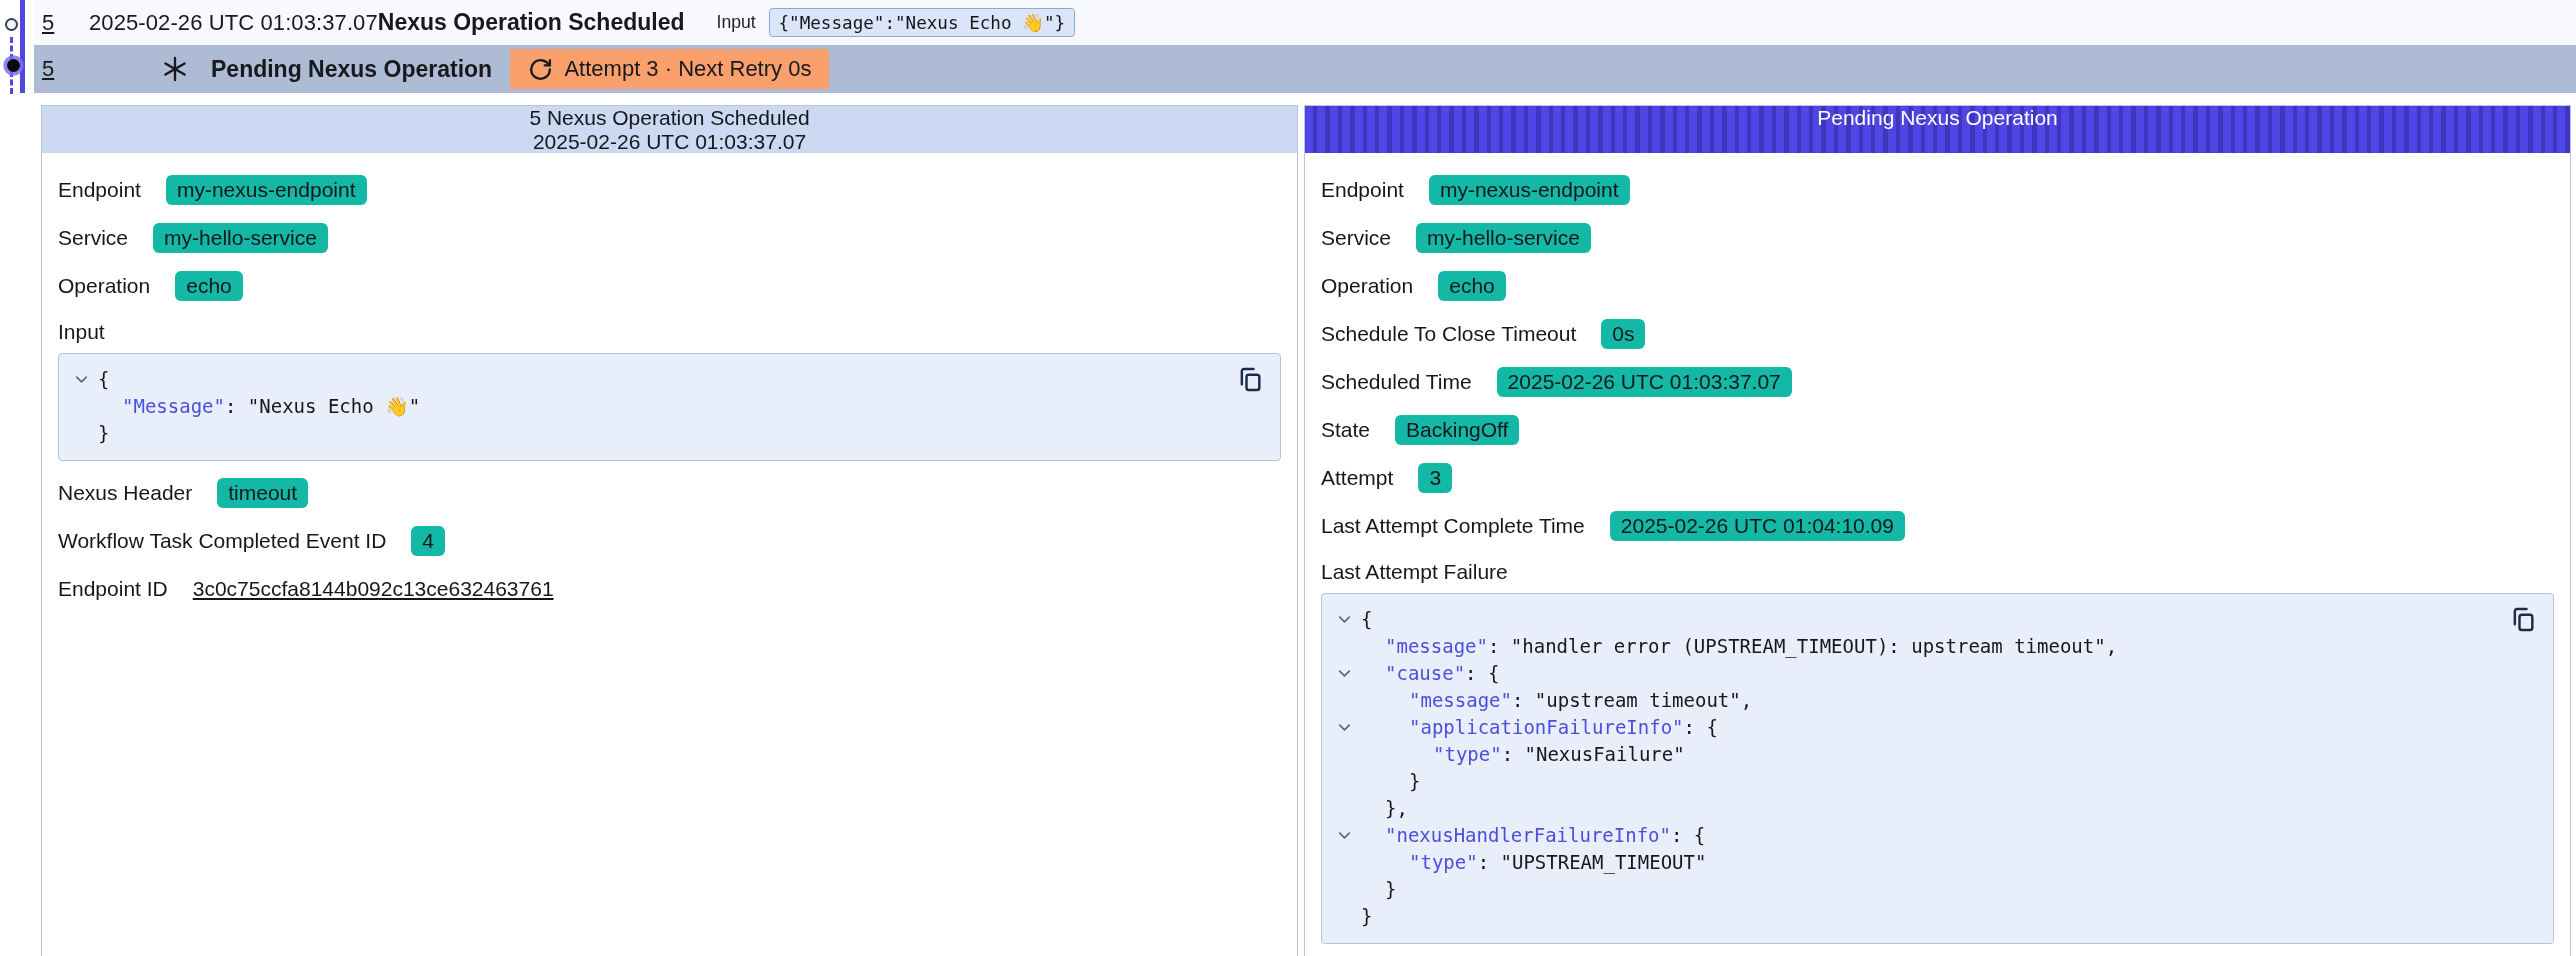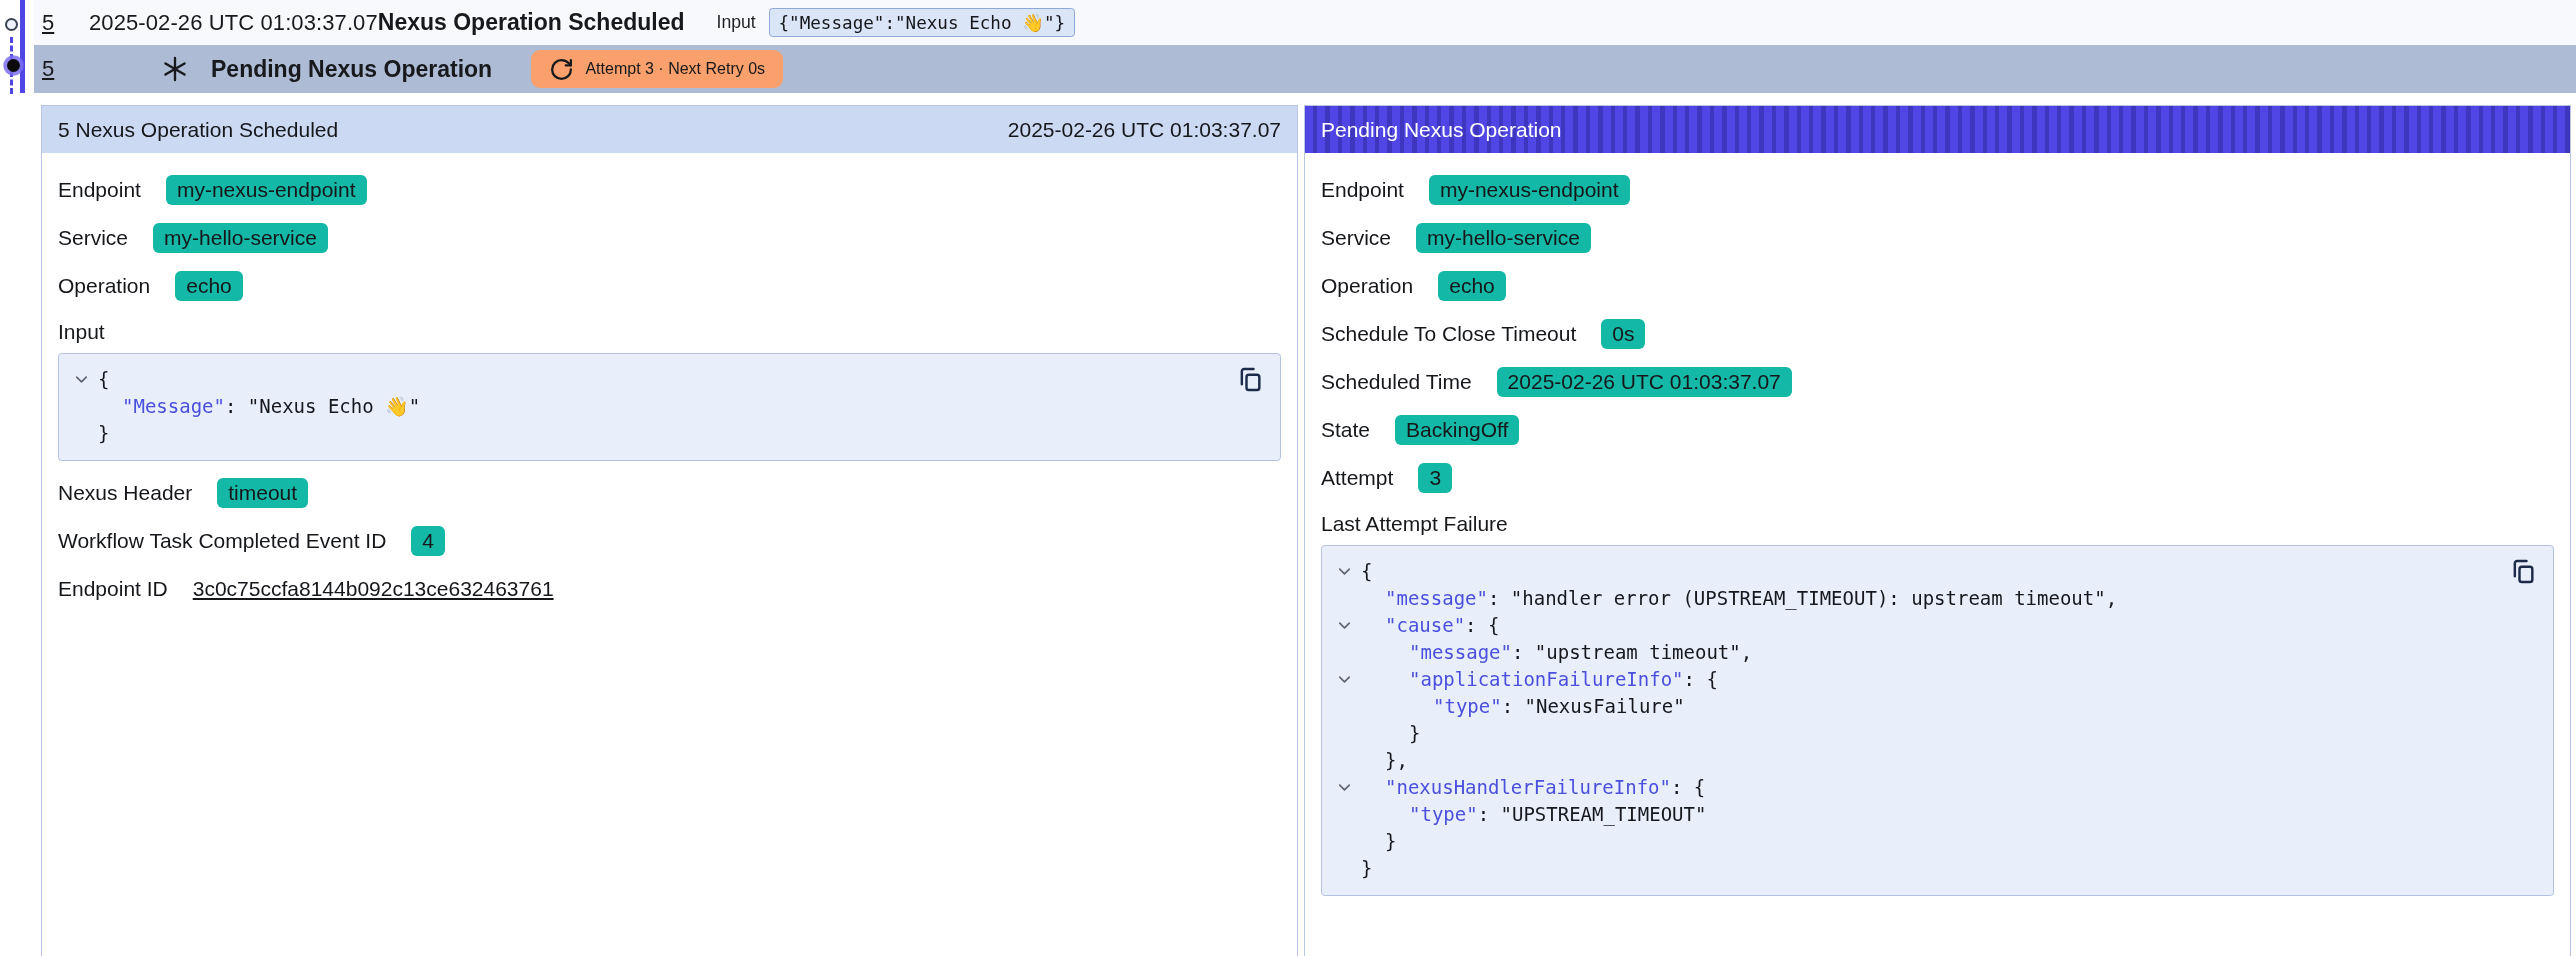--- a/index.html
+++ b/index.html
@@ -22,28 +22,28 @@
   .row-event{top:0;height:45px;background:#f8f9fc;}
   .row-pending{top:45px;height:48px;background:#aebbd4;}
   .ev-id{font-size:22px;text-decoration:underline;color:#17191c;margin-left:8px;width:22px;}
   .ev-time{font-size:22px;margin-left:25px;letter-spacing:0.1px;}
   .ev-title{font-size:23px;font-weight:700;}
   .ev-input-label{font-size:17.6px;margin-left:32px;color:#1d2025;}
   .ev-input-badge{margin-left:13px;font-family:"DejaVu Sans Mono",monospace;font-size:17.6px;
     background:#dbe5f8;border:1.5px solid #8ea8d8;border-radius:3.7px;padding:3.7px 8.8px;color:#15171b;}
   .pend-title{font-size:23px;font-weight:700;margin-left:22px;}
   .star-icon{margin-left:97px;display:flex;align-items:center;}
-  .retry-badge{margin-left:39px;display:flex;align-items:center;gap:11.7px;background:#f9a06c;
-    border-radius:9px;padding:6.6px 17.6px;font-size:16px;color:#17191c;}
+  .retry-badge{margin-left:18px;display:flex;align-items:center;gap:11.7px;background:#f9a06c;
+    border-radius:1px;padding:6.6px 17.6px;font-size:22px;color:#17191c;}
   
   .panel{position:absolute;top:105px;background:#fff;border:1.5px solid #b7c4e2;box-sizing:border-box;}
   .panel-left{left:41px;width:1257px;height:852px;border-bottom:none;}
   .panel-right{left:1304px;width:1267px;height:852px;border-bottom:none;}
   .panel-header{height:47px;display:flex;align-items:center;justify-content:space-between;
-    padding:0 16px;font-size:21px;}
+    padding:0 16px;font-size:21px;flex-direction:column;}
   .panel-header.plain{background:#cbd9f2;color:#15171b;}
   .panel-header.striped{
     background:repeating-linear-gradient(90deg,#4f46e5 0 8px,#3e36bf 8px 12.4px);
     color:#ffffff;font-weight:500;justify-content:flex-start;}
   .panel-body{padding:4.4px 16px 14.6px 16px;}
   .field-row{display:flex;align-items:center;gap:25px;margin:17px 0;min-height:31px;}
   .field-label{font-size:21px;color:#15171b;white-space:nowrap;}
   .badge{background:#14b8a6;border-radius:5.9px;padding:2.9px 11px;font-size:21px;color:#15171b;white-space:nowrap;}
   .link-value{font-size:21px;color:#15171b;text-decoration:underline;cursor:pointer;}
   .plain-label-row{margin:19px 0 8.8px 0;font-size:21px;}
@@ -163,20 +163,24 @@
         <span class="badge">2025-02-26 UTC 01:03:37.07</span>
       </div>
       <div class="field-row">
         <span class="field-label">State</span>
         <span class="badge">BackingOff</span>
       </div>
       <div class="field-row">
         <span class="field-label">Attempt</span>
         <span class="badge">3</span>
       </div>
+      <div class="field-row">
+        <span class="field-label">Last Attempt Complete Time</span>
+        <span class="badge">2025-02-26 UTC 01:04:10.09</span>
+      </div>
       <div class="plain-label-row">Last Attempt Failure</div>
       <div class="code-block">
         <div class="code-line"><span class="code-gutter"><svg class="chev" width="19" height="19" viewBox="0 0 24 24" fill="none" stroke="#5b6472" stroke-width="2" stroke-linecap="round" stroke-linejoin="round">
               <polyline points="6 9 12 15 18 9"></polyline>
             </svg></span><span style="padding-left: 0px;">{</span></div>
         <div class="code-line"><span class="code-gutter"></span><span style="padding-left: 24px;"><span class="json-key">"message"</span>: "handler error (UPSTREAM_TIMEOUT): upstream timeout",</span></div>
         <div class="code-line"><span class="code-gutter"><svg class="chev" width="19" height="19" viewBox="0 0 24 24" fill="none" stroke="#5b6472" stroke-width="2" stroke-linecap="round" stroke-linejoin="round">
               <polyline points="6 9 12 15 18 9"></polyline>
             </svg></span><span style="padding-left: 24px;"><span class="json-key">"cause"</span>: {</span></div>
         <div class="code-line"><span class="code-gutter"></span><span style="padding-left: 48px;"><span class="json-key">"message"</span>: "upstream timeout",</span></div>

